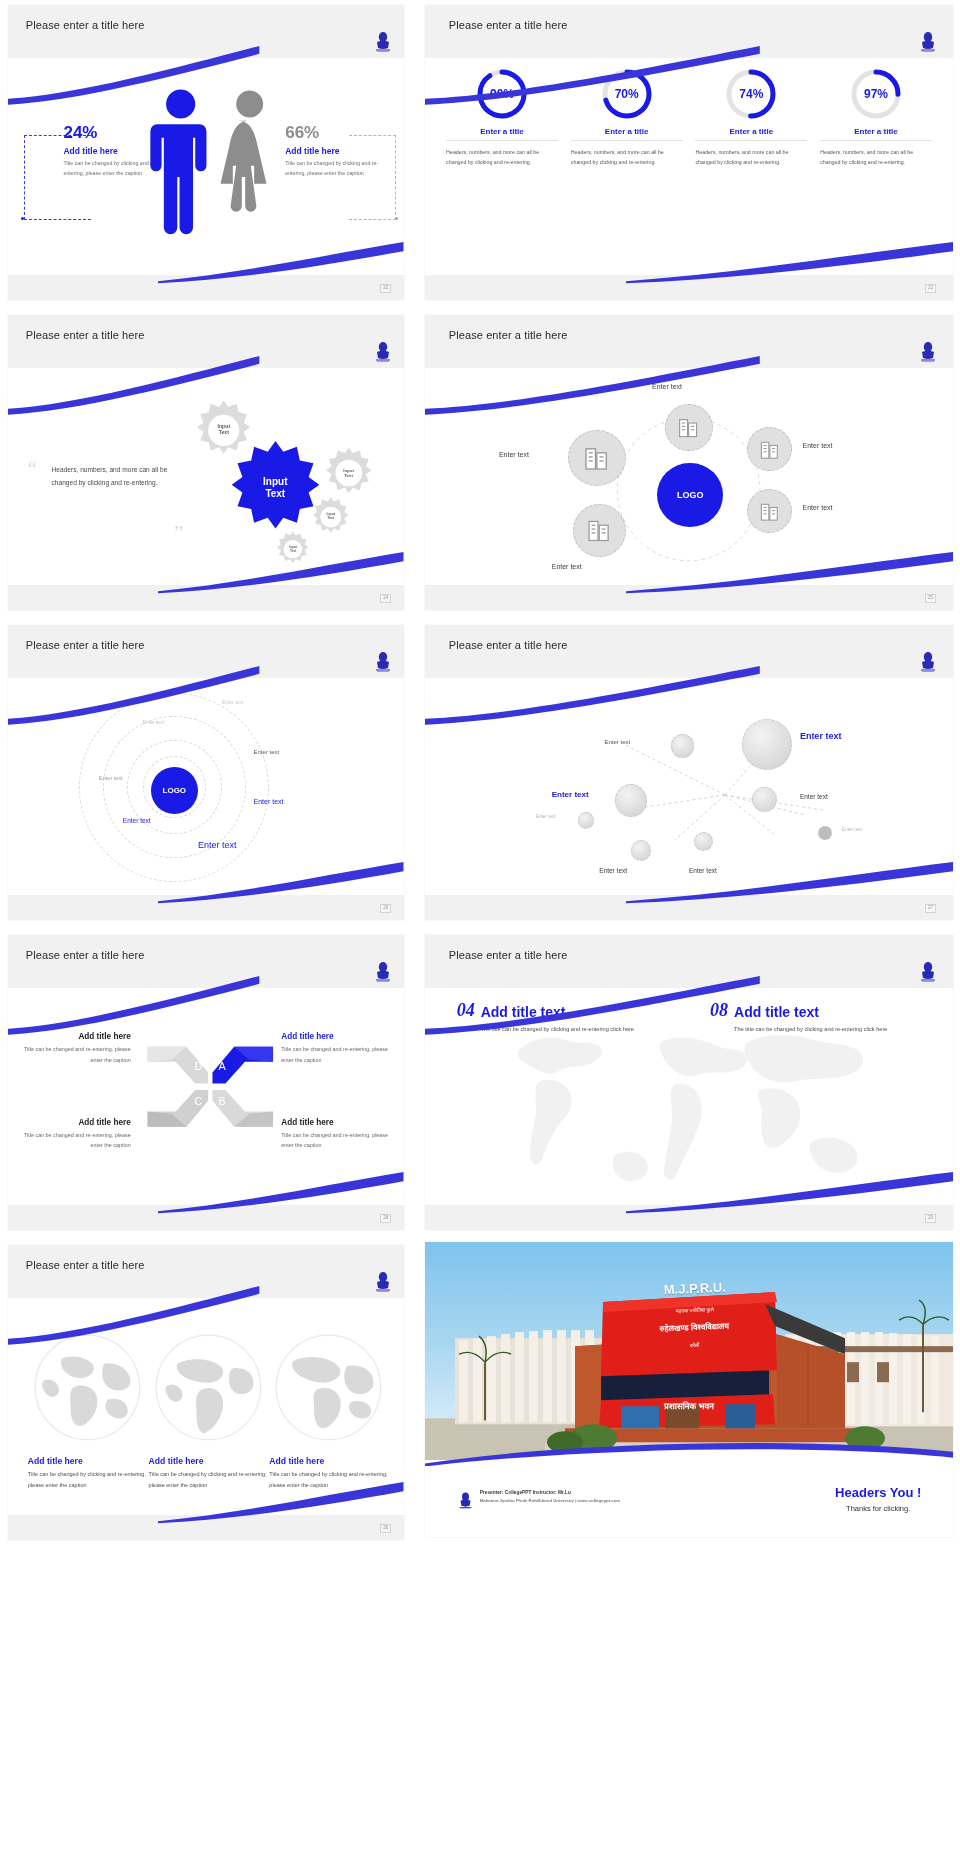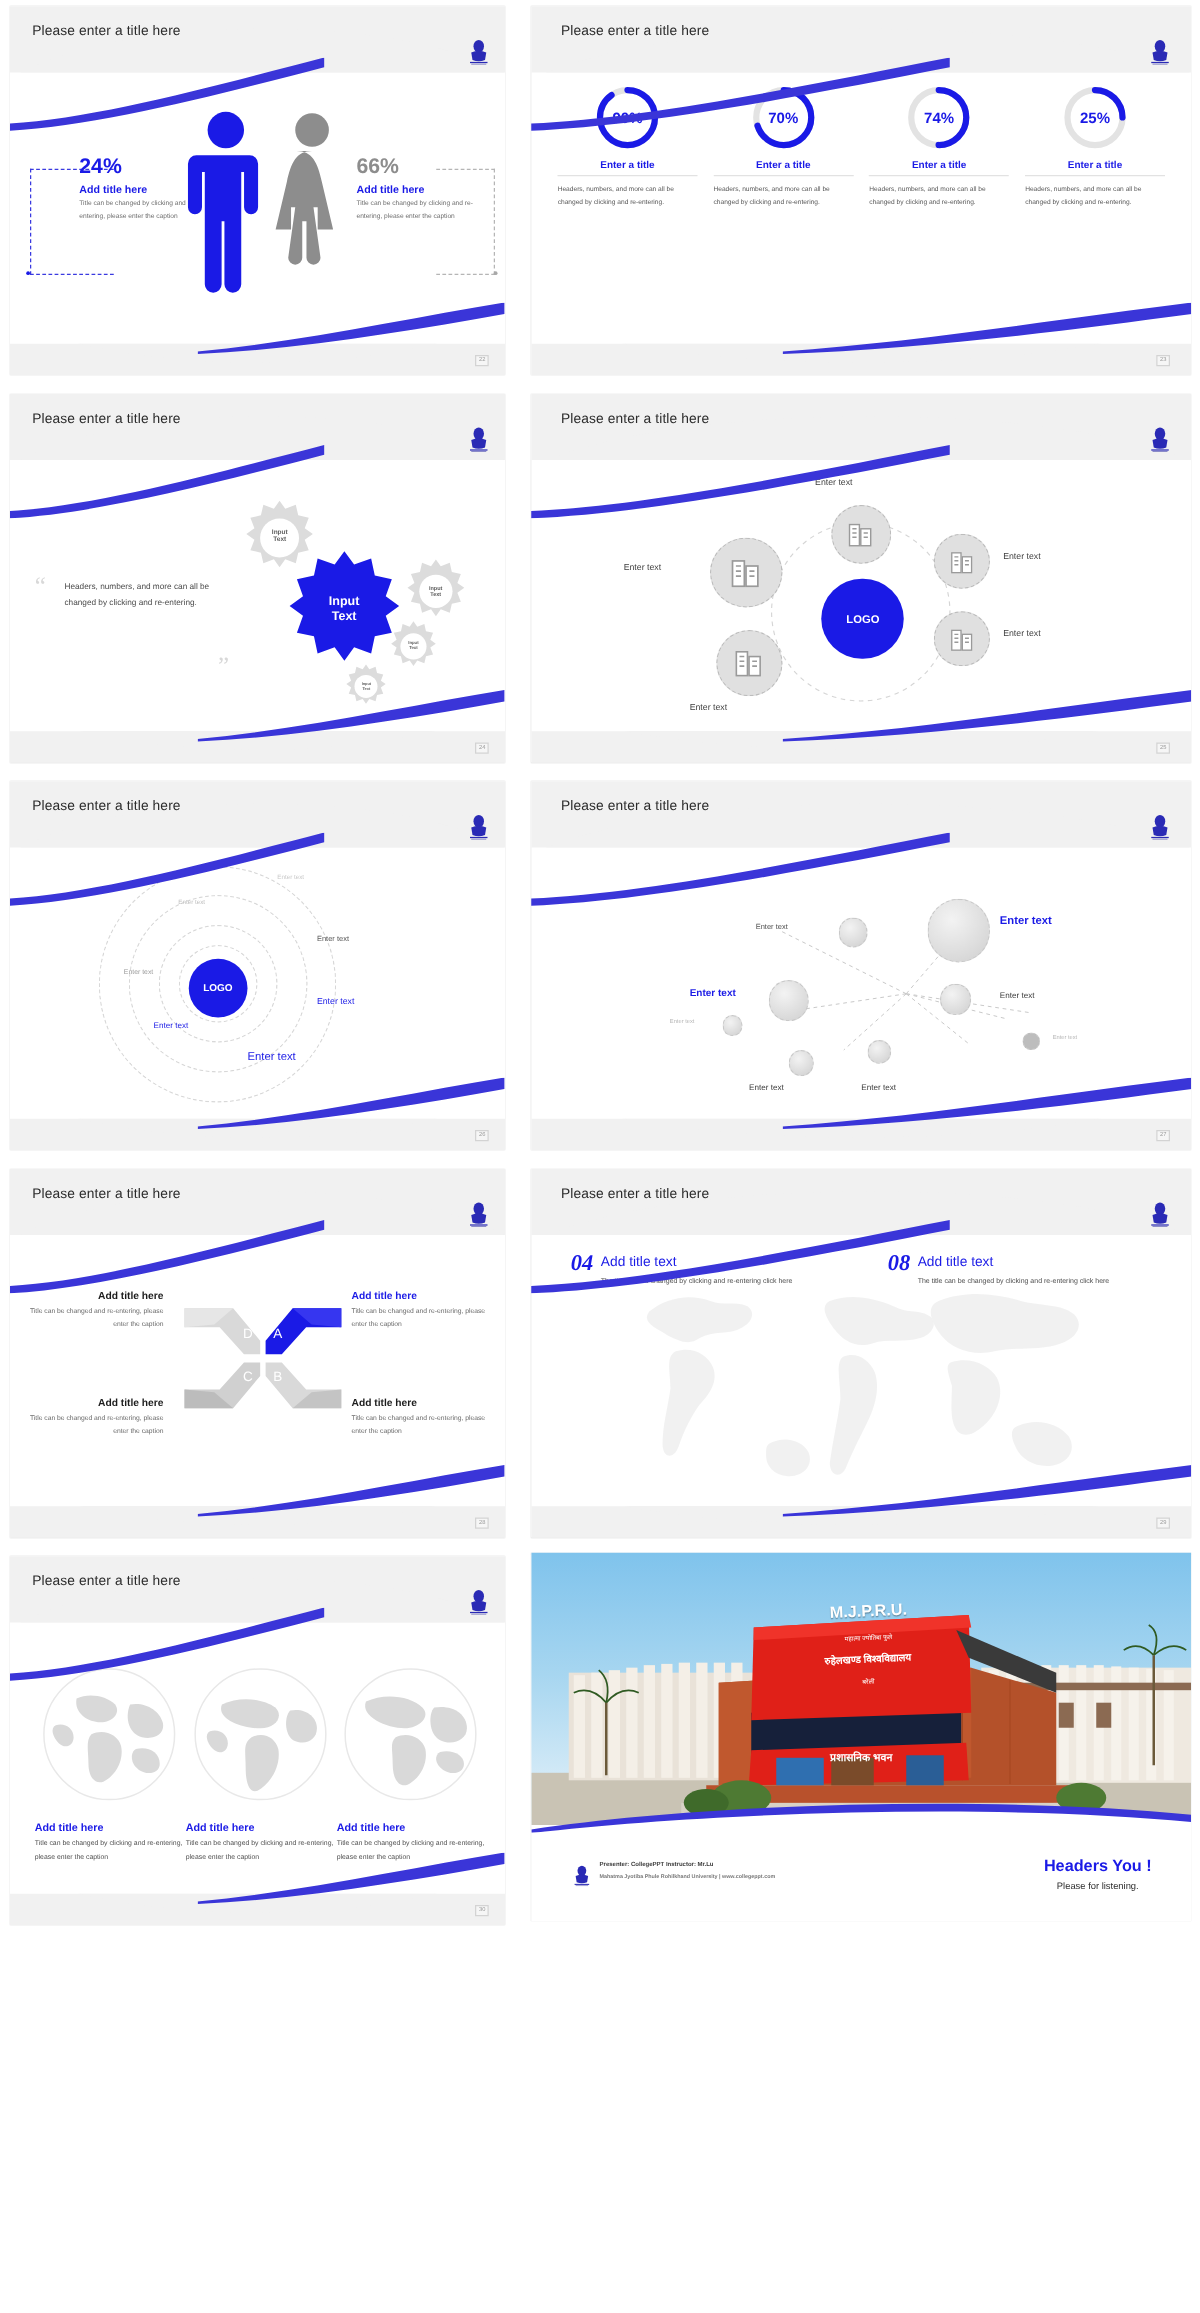--- a/index.html
+++ b/index.html
@@ -130,21 +130,21 @@
   .net-node { position:absolute; border-radius:50%; border:1px dashed #c9c9c9;
               background:radial-gradient(circle at 38% 32%, #f3f3f3, #cfcfcf); }
   .net-text { position:absolute; white-space:nowrap; }
 
   
   .arrow-title { font-size:8.2px; font-weight:bold; }
   .arrow-cap { font-size:5.4px; color:#6a6a6a; line-height:1.95; }
 
   
   .num01 { font-size:18px; font-weight:bold; font-style:italic; color:#1a1ae6; font-family:"Liberation Serif", serif; }
-  .mt-title { font-size:11px; font-weight:normal; color:#1a1ae6; }
+  .mt-title { font-size:14px; font-weight:bold; color:#1a1ae6; }
   .mt-desc { font-size:5.6px; color:#4e4e4e; line-height:2.0; }
   .worldmap { position:absolute; left:6%; top:20%; width:88%; height:72%; opacity:.5; }
 
   
   .globe-col { position:absolute; width:30%; }
   .globe-title { font-size:8.6px; font-weight:bold; color:#1a1ae6; margin-top:6px; }
   .globe-cap { font-size:5.5px; color:#4e4e4e; line-height:2.0; margin-top:3px; }
 
   
   .photo { position:absolute; left:0; top:0; width:100%; height:74%; overflow:hidden; }
@@ -275,21 +275,21 @@
           </div>
           <div class="donut-title">Enter a title</div>
           <div class="donut-desc">Headers, numbers, and more can all be changed by clicking and re-entering.</div>
         </div>
         <div class="donut-col">
           <div class="donut-wrap">
             <svg width="54" height="54" viewBox="0 0 54 54">
               <circle cx="27" cy="27" r="22" fill="none" stroke="#e3e3e3" stroke-width="5"></circle>
               <circle cx="27" cy="27" r="22" fill="none" stroke="#1a1ae6" stroke-width="5" stroke-linecap="round" stroke-dasharray="34.5 138.2"></circle>
             </svg>
-            <div class="donut-val">25%</div>
+            <div class="donut-val">97%</div>
           </div>
           <div class="donut-title">Enter a title</div>
           <div class="donut-desc">Headers, numbers, and more can all be changed by clicking and re-entering.</div>
         </div>
       </div>
 
       <div class="swoosh-bot">
         <svg viewBox="0 0 260 40" preserveAspectRatio="none">
             <path d="M0,38 C90,30 180,12 260,0 L260,9 C180,22 90,36 0,40 Z" fill="#3a35d8"></path>
           </svg>
@@ -937,18 +937,18 @@
             </svg>
         </div>
         <div>
           <div class="pres-line1">Presenter: CollegePPT   Instructor: Mr.Lu</div>
           <div class="pres-line2" style="margin-top:3px;">Mahatma Jyotiba Phule Rohilkhand University  |  www.collegeppt.com</div>
         </div>
       </div>
 
       <div style="position:absolute; right:6%; bottom:8%; text-align:center;">
         <div class="thanks-big">Headers You !</div>
-        <div class="thanks-sub" style="margin-top:4px;">Please for listening.</div>
+        <div class="thanks-sub" style="margin-top:4px;">Thanks for clicking.</div>
       </div>
     </div>
   </div>
 
 </div>
 
 </body></html>

